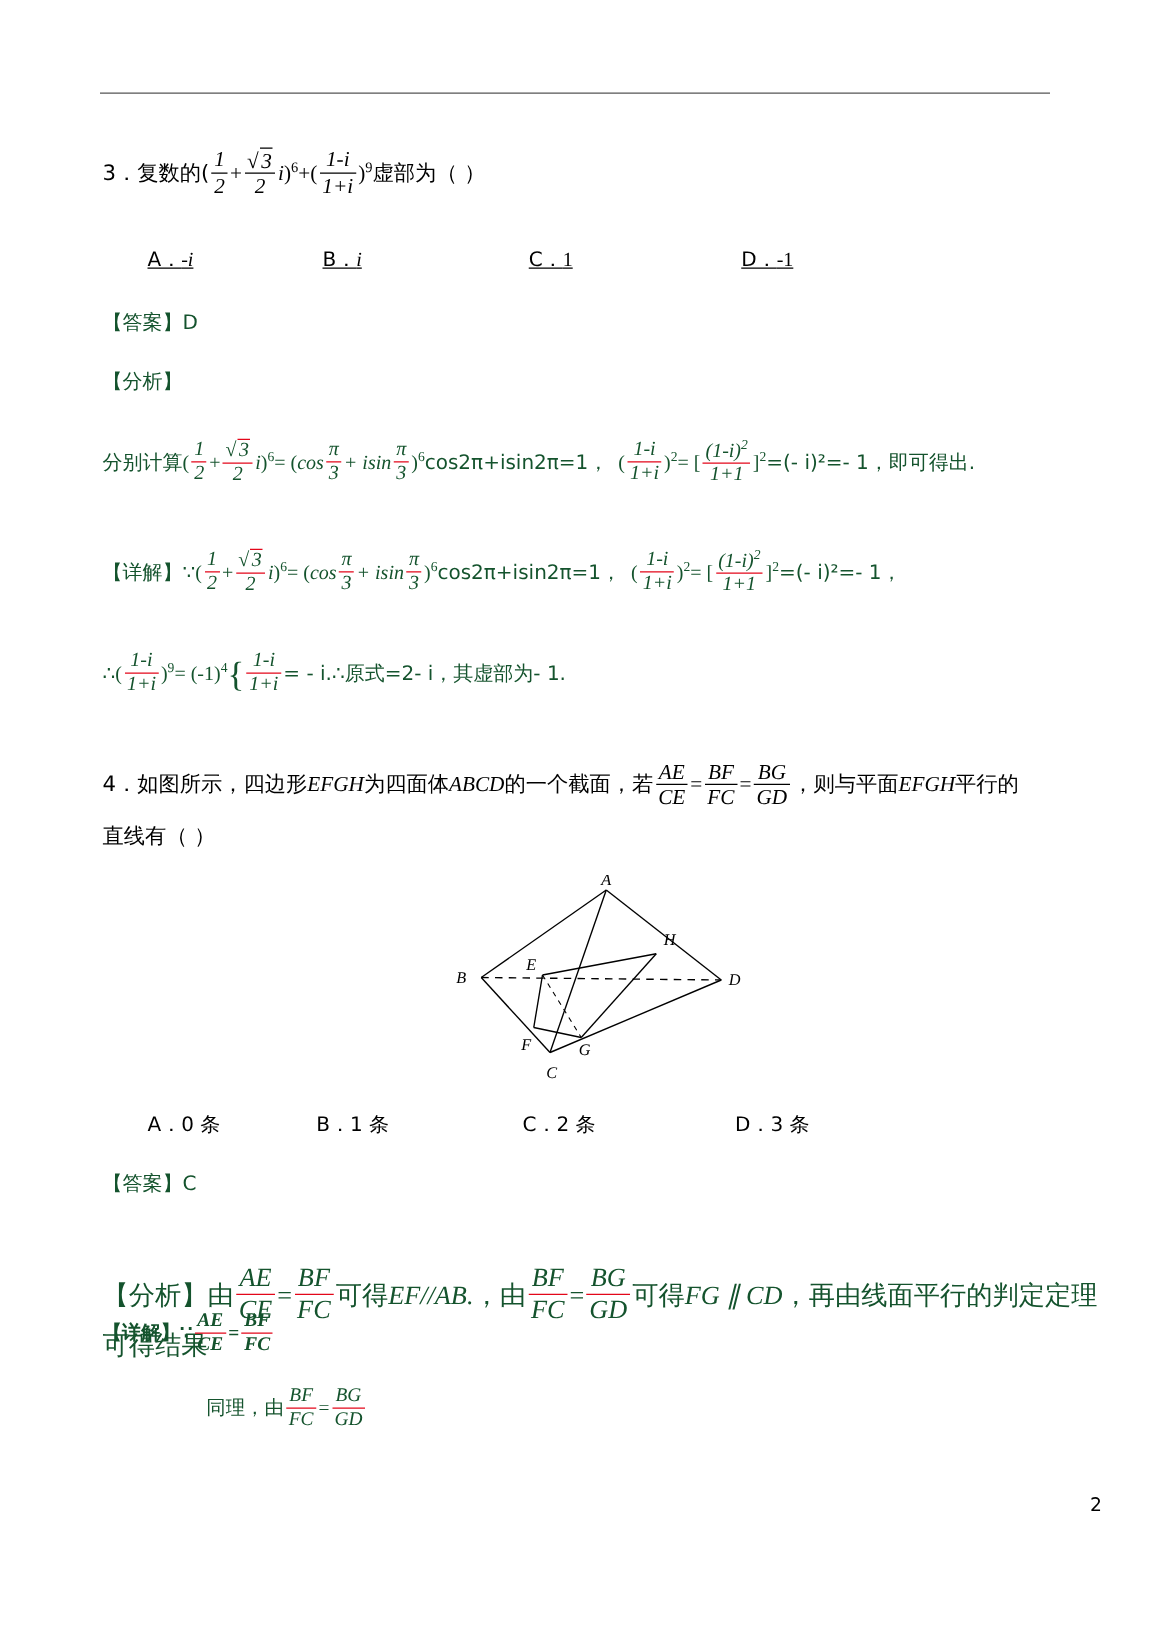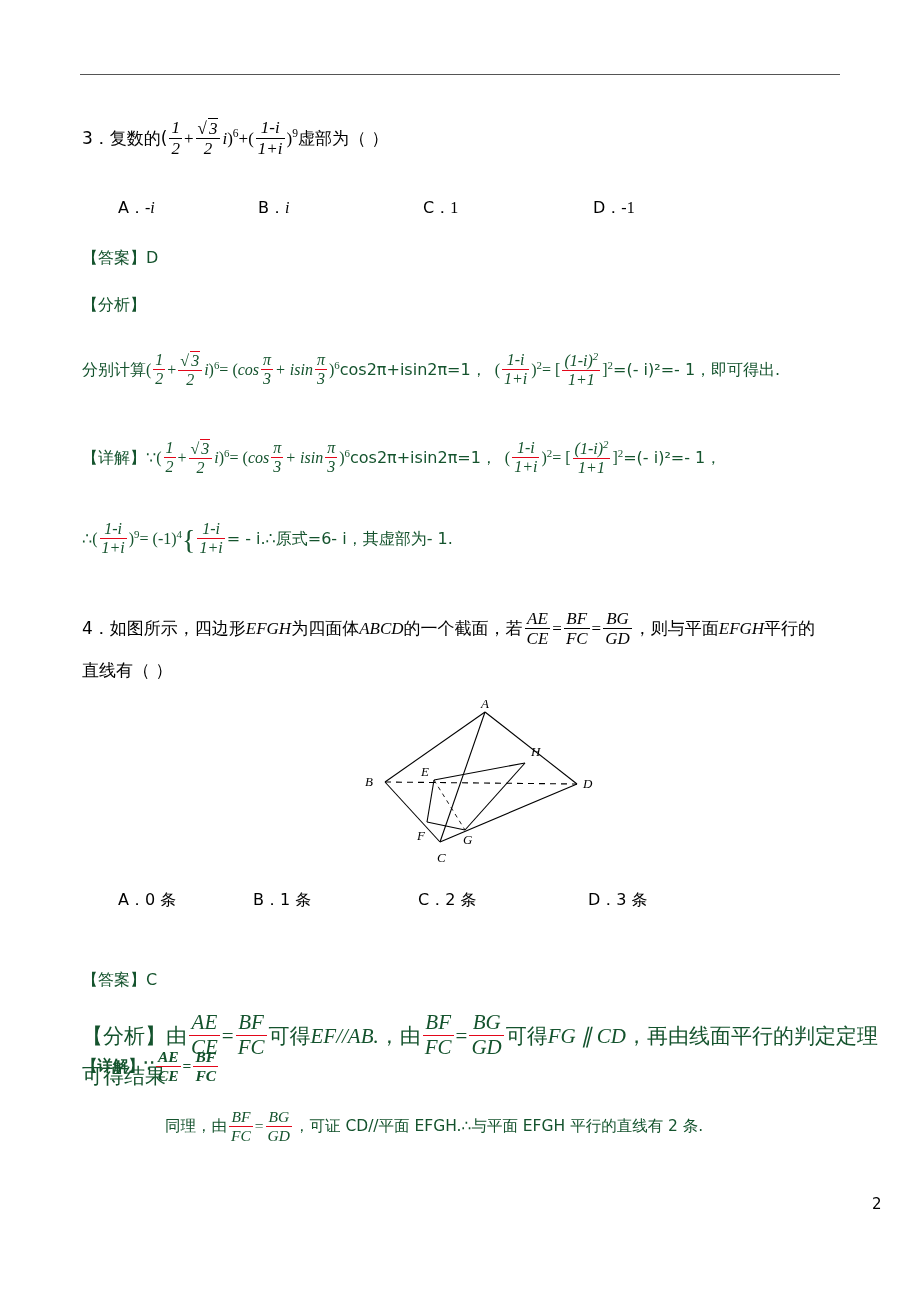--- a/index.html
+++ b/index.html
@@ -51,32 +51,32 @@
     border-top: 1px solid #000;
     padding: 0 1px 0 1px;
     margin-left: 1px;
   }
   .sqrt.redline { border-top: 1px solid #e3071a; }
   .radical { display: inline-block; }
   sup { font-size: 0.68em; vertical-align: super; }
 
   .q3 { left: 82px; top: 120px; font-size: 17px; width: 780px; }
   .opts3 { left: 118px; top: 198px; font-size: 16px; width: 760px; }
-  .opts3 span.opt { display: inline-block; }
+  .opts3 span.opt { display: inline-block; text-decoration: underline; }
 
   .ans3 { left: 82px; top: 248px; font-size: 16px; }
   .ana3 { left: 82px; top: 295px; font-size: 16px; }
   .ana3body { left: 82px; top: 352px; font-size: 16px; width: 800px; }
   .detail3 { left: 82px; top: 440px; font-size: 16px; width: 800px; }
   .detail3b { left: 82px; top: 522px; font-size: 16px; width: 800px; }
 
   .q4 { left: 82px; top: 608px; font-size: 17px; width: 760px; line-height: 40px; }
   .fig4 { left: 355px; top: 700px; width: 260px; height: 170px; }
   .opts4 { left: 118px; top: 890px; font-size: 16px; width: 760px; text-decoration: underline; }
-  .ans4 { left: 82px; top: 937px; font-size: 16px; margin-top: 33px; }
+  .ans4 { left: 82px; top: 937px; font-size: 16px; }
   .ana4 { left: 82px; top: 990px; font-size: 21px; width: 810px; margin-top: 24px; }
   .detail4 { left: 82px; top: 1050px; font-size: 15.5px; width: 810px; font-weight: bold; }
   .detail4b { left: 165px; top: 1110px; font-size: 15.5px; width: 730px; }
 
   .pageno { left: 872px; top: 1195px; font-size: 15px; }
 </style>
 </head>
 <body>
 
 <div class="page">
@@ -101,21 +101,21 @@
 
   <div class="blk ana3body red">
     <span class="cn">分别计算</span><span>(</span><span class="frac redline"><span class="num ital">1</span><span class="den ital">2</span></span><span>+</span><span class="frac redline"><span class="num"><span class="radical">√</span><span class="sqrt redline ital">3</span></span><span class="den ital">2</span></span><span class="ital">i</span><span>)</span><sup>6</sup><span>= (</span><span class="ital">cos</span><span class="frac redline"><span class="num ital">π</span><span class="den ital">3</span></span><span class="ital">+ isin</span><span class="frac redline"><span class="num ital">π</span><span class="den ital">3</span></span><span>)</span><sup>6</sup><span class="cn">cos2π+isin2π=1，</span>&nbsp;&nbsp;<span>(</span><span class="frac redline"><span class="num ital">1-i</span><span class="den ital">1+i</span></span><span>)</span><sup>2</sup><span>= [</span><span class="frac redline"><span class="num ital"><span>(1-i)</span><sup>2</sup></span><span class="den ital">1+1</span></span><span>]</span><sup>2</sup><span class="cn">=(- i)²=- 1，即可得出.</span>
   </div>
 
   <div class="blk detail3 red">
     <span class="cn">【详解】</span><span>∵</span><span>(</span><span class="frac redline"><span class="num ital">1</span><span class="den ital">2</span></span><span>+</span><span class="frac redline"><span class="num"><span class="radical">√</span><span class="sqrt redline ital">3</span></span><span class="den ital">2</span></span><span class="ital">i</span><span>)</span><sup>6</sup><span>= (</span><span class="ital">cos</span><span class="frac redline"><span class="num ital">π</span><span class="den ital">3</span></span><span class="ital">+ isin</span><span class="frac redline"><span class="num ital">π</span><span class="den ital">3</span></span><span>)</span><sup>6</sup><span class="cn">cos2π+isin2π=1，</span>&nbsp;&nbsp;<span>(</span><span class="frac redline"><span class="num ital">1-i</span><span class="den ital">1+i</span></span><span>)</span><sup>2</sup><span>= [</span><span class="frac redline"><span class="num ital"><span>(1-i)</span><sup>2</sup></span><span class="den ital">1+1</span></span><span>]</span><sup>2</sup><span class="cn">=(- i)²=- 1，</span>
   </div>
 
   <div class="blk detail3b red">
-    <span>∴</span><span>(</span><span class="frac redline"><span class="num ital">1-i</span><span class="den ital">1+i</span></span><span>)</span><sup>9</sup><span>= (-1)</span><sup>4</sup><span style="font-size:28px;vertical-align:middle;">{</span><span class="frac redline"><span class="num ital">1-i</span><span class="den ital">1+i</span></span><span class="cn">= - i.∴原式=6- i，其虚部为- 1.</span>
+    <span>∴</span><span>(</span><span class="frac redline"><span class="num ital">1-i</span><span class="den ital">1+i</span></span><span>)</span><sup>9</sup><span>= (-1)</span><sup>4</sup><span style="font-size:28px;vertical-align:middle;">{</span><span class="frac redline"><span class="num ital">1-i</span><span class="den ital">1+i</span></span><span class="cn">= - i.∴原式=2- i，其虚部为- 1.</span>
   </div>
 
   <div class="blk q4">
     <span class="cn">4．</span><span class="cn">如图所示，四边形</span><span class="ital">EFGH</span><span class="cn">为四面体</span><span class="ital">ABCD</span><span class="cn">的一个截面，若</span><span class="frac"><span class="num ital">AE</span><span class="den ital">CE</span></span><span>=</span><span class="frac"><span class="num ital">BF</span><span class="den ital">FC</span></span><span>=</span><span class="frac"><span class="num ital">BG</span><span class="den ital">GD</span></span><span class="cn">，则与平面</span><span class="ital">EFGH</span><span class="cn">平行的</span><br><span class="cn">直线有（     ）</span>
   </div>
 
   <div class="blk fig4">
     <svg width="260" height="170" viewBox="0 0 260 170">
 
       <g stroke="#000" fill="none" stroke-width="1.1">
@@ -157,18 +157,18 @@
 
   <div class="blk ana4 red">
     <span class="cn">【分析】</span><span class="cn">由</span><span class="frac redline"><span class="num ital">AE</span><span class="den ital">CE</span></span><span>=</span><span class="frac redline"><span class="num ital">BF</span><span class="den ital">FC</span></span><span class="cn">可得</span><span class="ital">EF//AB.</span><span class="cn">，由</span><span class="frac redline"><span class="num ital">BF</span><span class="den ital">FC</span></span><span>=</span><span class="frac redline"><span class="num ital">BG</span><span class="den ital">GD</span></span><span class="cn">可得</span><span class="ital">FG ∥ CD</span><span class="cn">，再由线面平行的判定定理可得结果</span>
   </div>
 
   <div class="blk detail4 red">
     <span class="cn">【详解】</span><span>∵</span><span class="frac redline"><span class="num ital">AE</span><span class="den ital">CE</span></span><span>=</span><span class="frac redline"><span class="num ital">BF</span><span class="den ital">FC</span></span>
   </div>
 
   <div class="blk detail4b red">
-    <span class="cn">同理，由</span><span class="frac redline"><span class="num ital">BF</span><span class="den ital">FC</span></span><span>=</span><span class="frac redline"><span class="num ital">BG</span><span class="den ital">GD</span></span><span class="cn">，可证 CD//平面 EFGH.∴与平面 EFGH 平行的直线有 2 条.</span>
+    <span class="cn">同理，由</span><span class="frac redline"><span class="num ital">BF</span><span class="den ital">FC</span></span><span>=</span><span class="frac redline"><span class="num ital">BG</span><span class="den ital">GD</span></span>
   </div>
 
   <div class="blk pageno cn">2</div>
 
 </div>
 
 </body></html>

